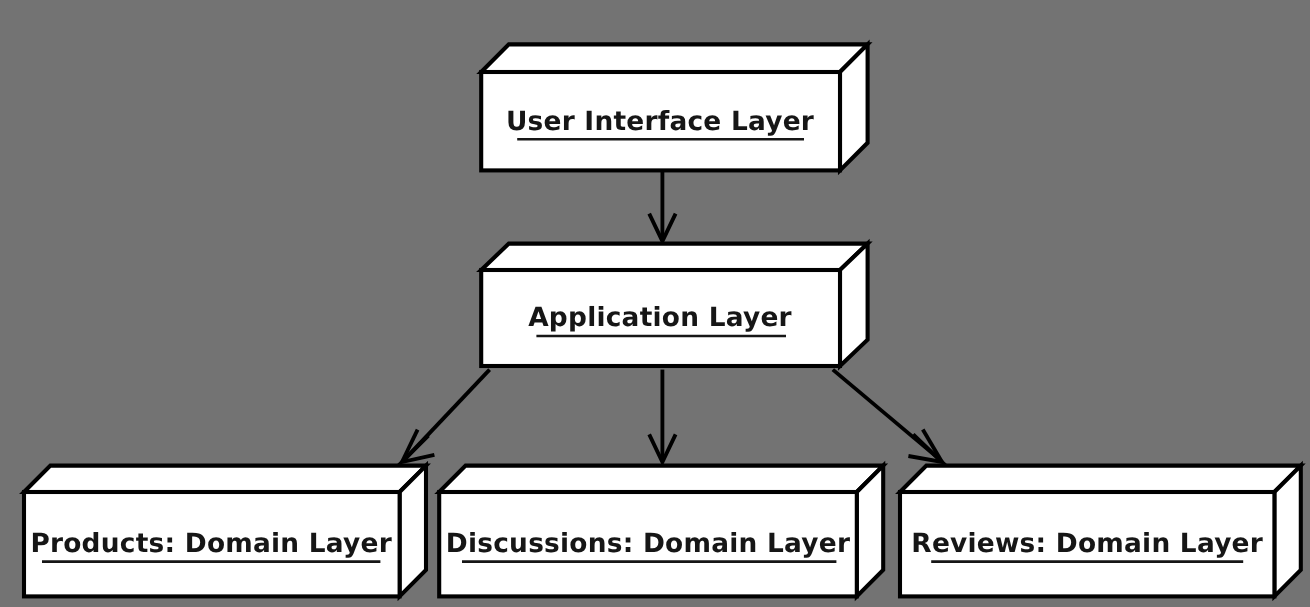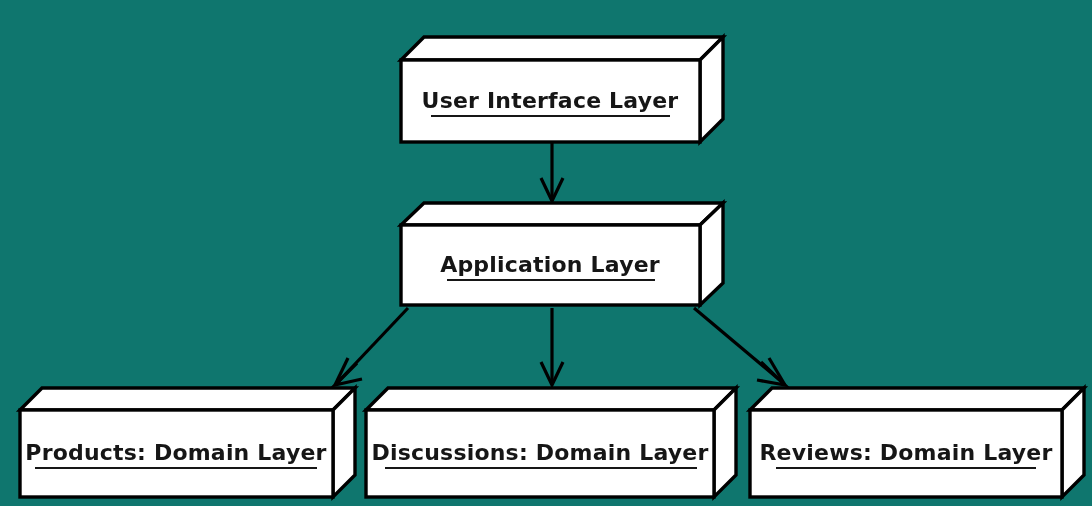--- a/index.html
+++ b/index.html
@@ -7,21 +7,21 @@
     padding: 0;
     background: #ffffff;
   }
   body {
     font-family: "DejaVu Sans", "Liberation Sans", sans-serif;
   }
   #diagram-root {
     position: relative;
     width: 1092px;
     height: 506px;
-    background: #0f766e;
+    background: #737373;
     overflow: hidden;
   }
   #diagram-svg {
     position: absolute;
     left: 0;
     top: 0;
     width: 1092px;
     height: 506px;
     display: block;
   }

